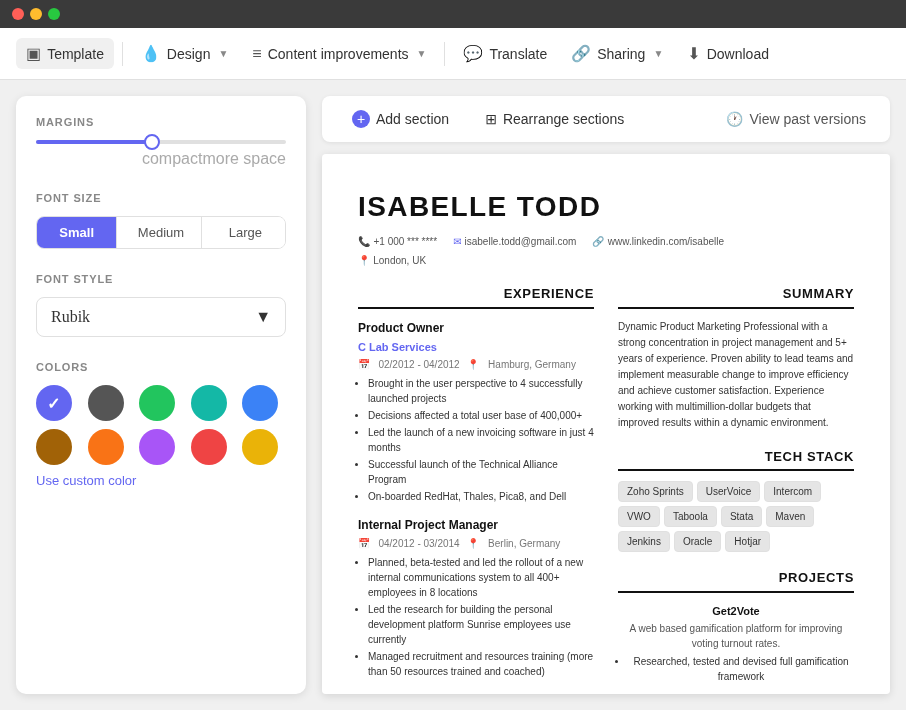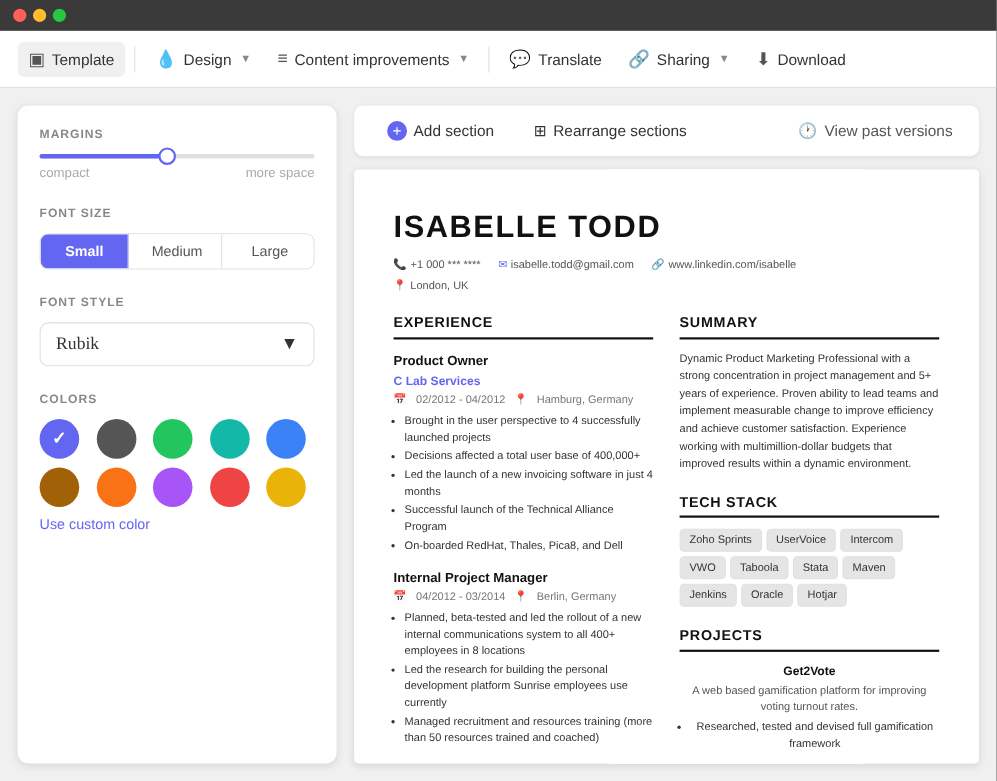--- a/index.html
+++ b/index.html
@@ -123,22 +123,22 @@
       top: -6px;
       width: 16px;
       height: 16px;
       background: #fff;
       border: 2px solid #6366f1;
       border-radius: 50%;
       cursor: pointer;
     }
     .margins-labels {
       display: flex;
-      justify-content: space-between;
-      font-size: 12px;
+      justify-content: flex-end;
+      font-size: 16px;
       color: #aaa;
       margin-top: 6px;
     }
 
     
     .font-size-section { margin-bottom: 24px; }
     .font-size-buttons {
       display: flex;
       gap: 4px;
       border: 1px solid #e0e0e0;
@@ -316,20 +316,21 @@
 
     .resume-section-title {
       font-size: 13px;
       font-weight: 900;
       letter-spacing: 0.05em;
       text-transform: uppercase;
       color: #111;
       border-bottom: 2px solid #111;
       padding-bottom: 3px;
       margin-bottom: 10px;
+      text-align: right;
     }
 
     .job-title {
       font-size: 12px;
       font-weight: 700;
       color: #111;
       margin-bottom: 2px;
     }
     .job-company {
       font-size: 11px;

